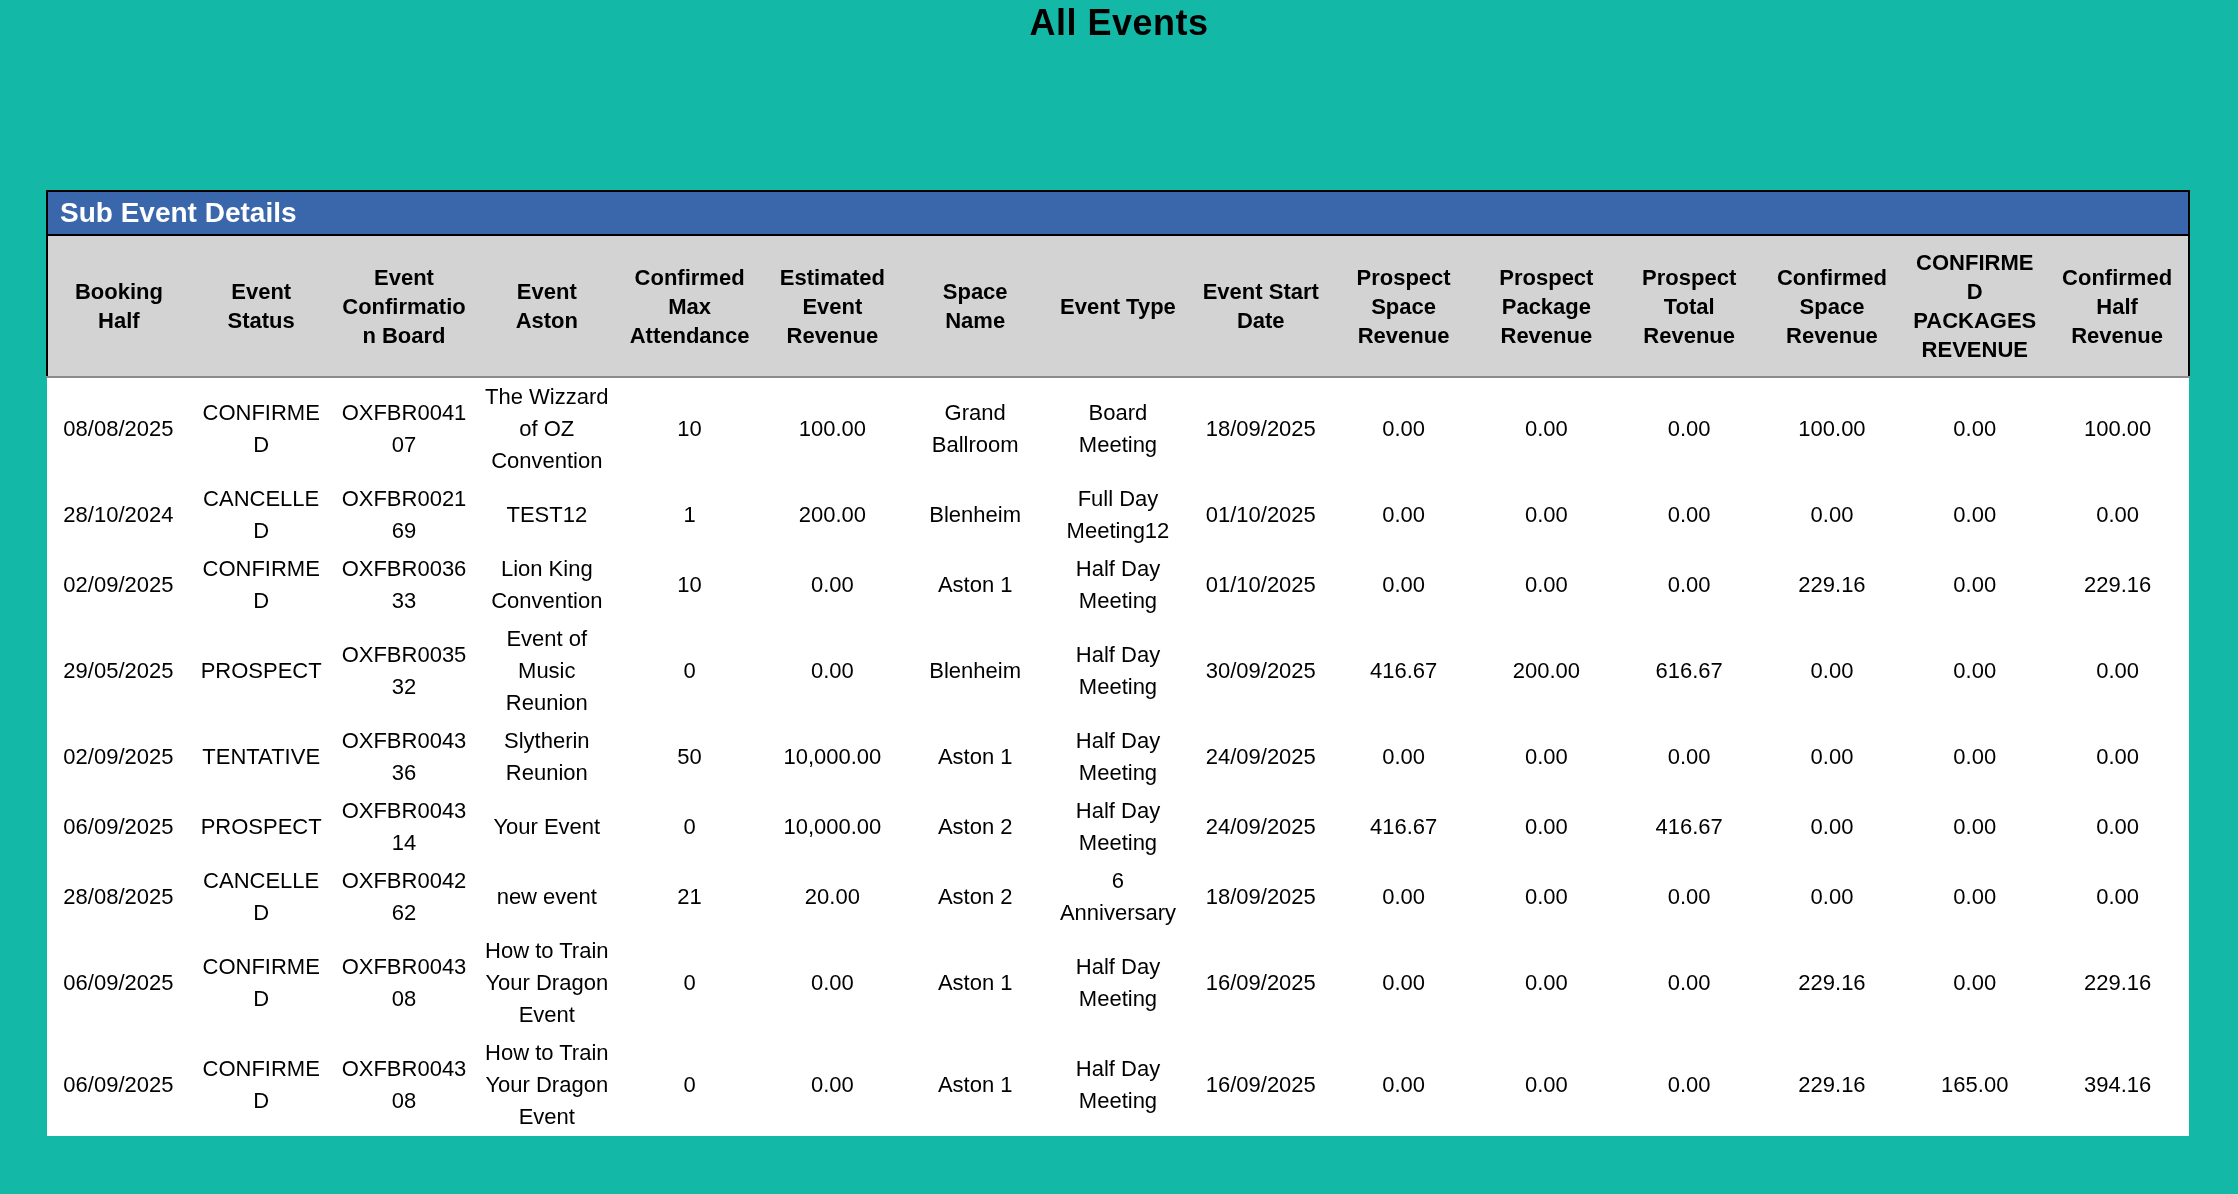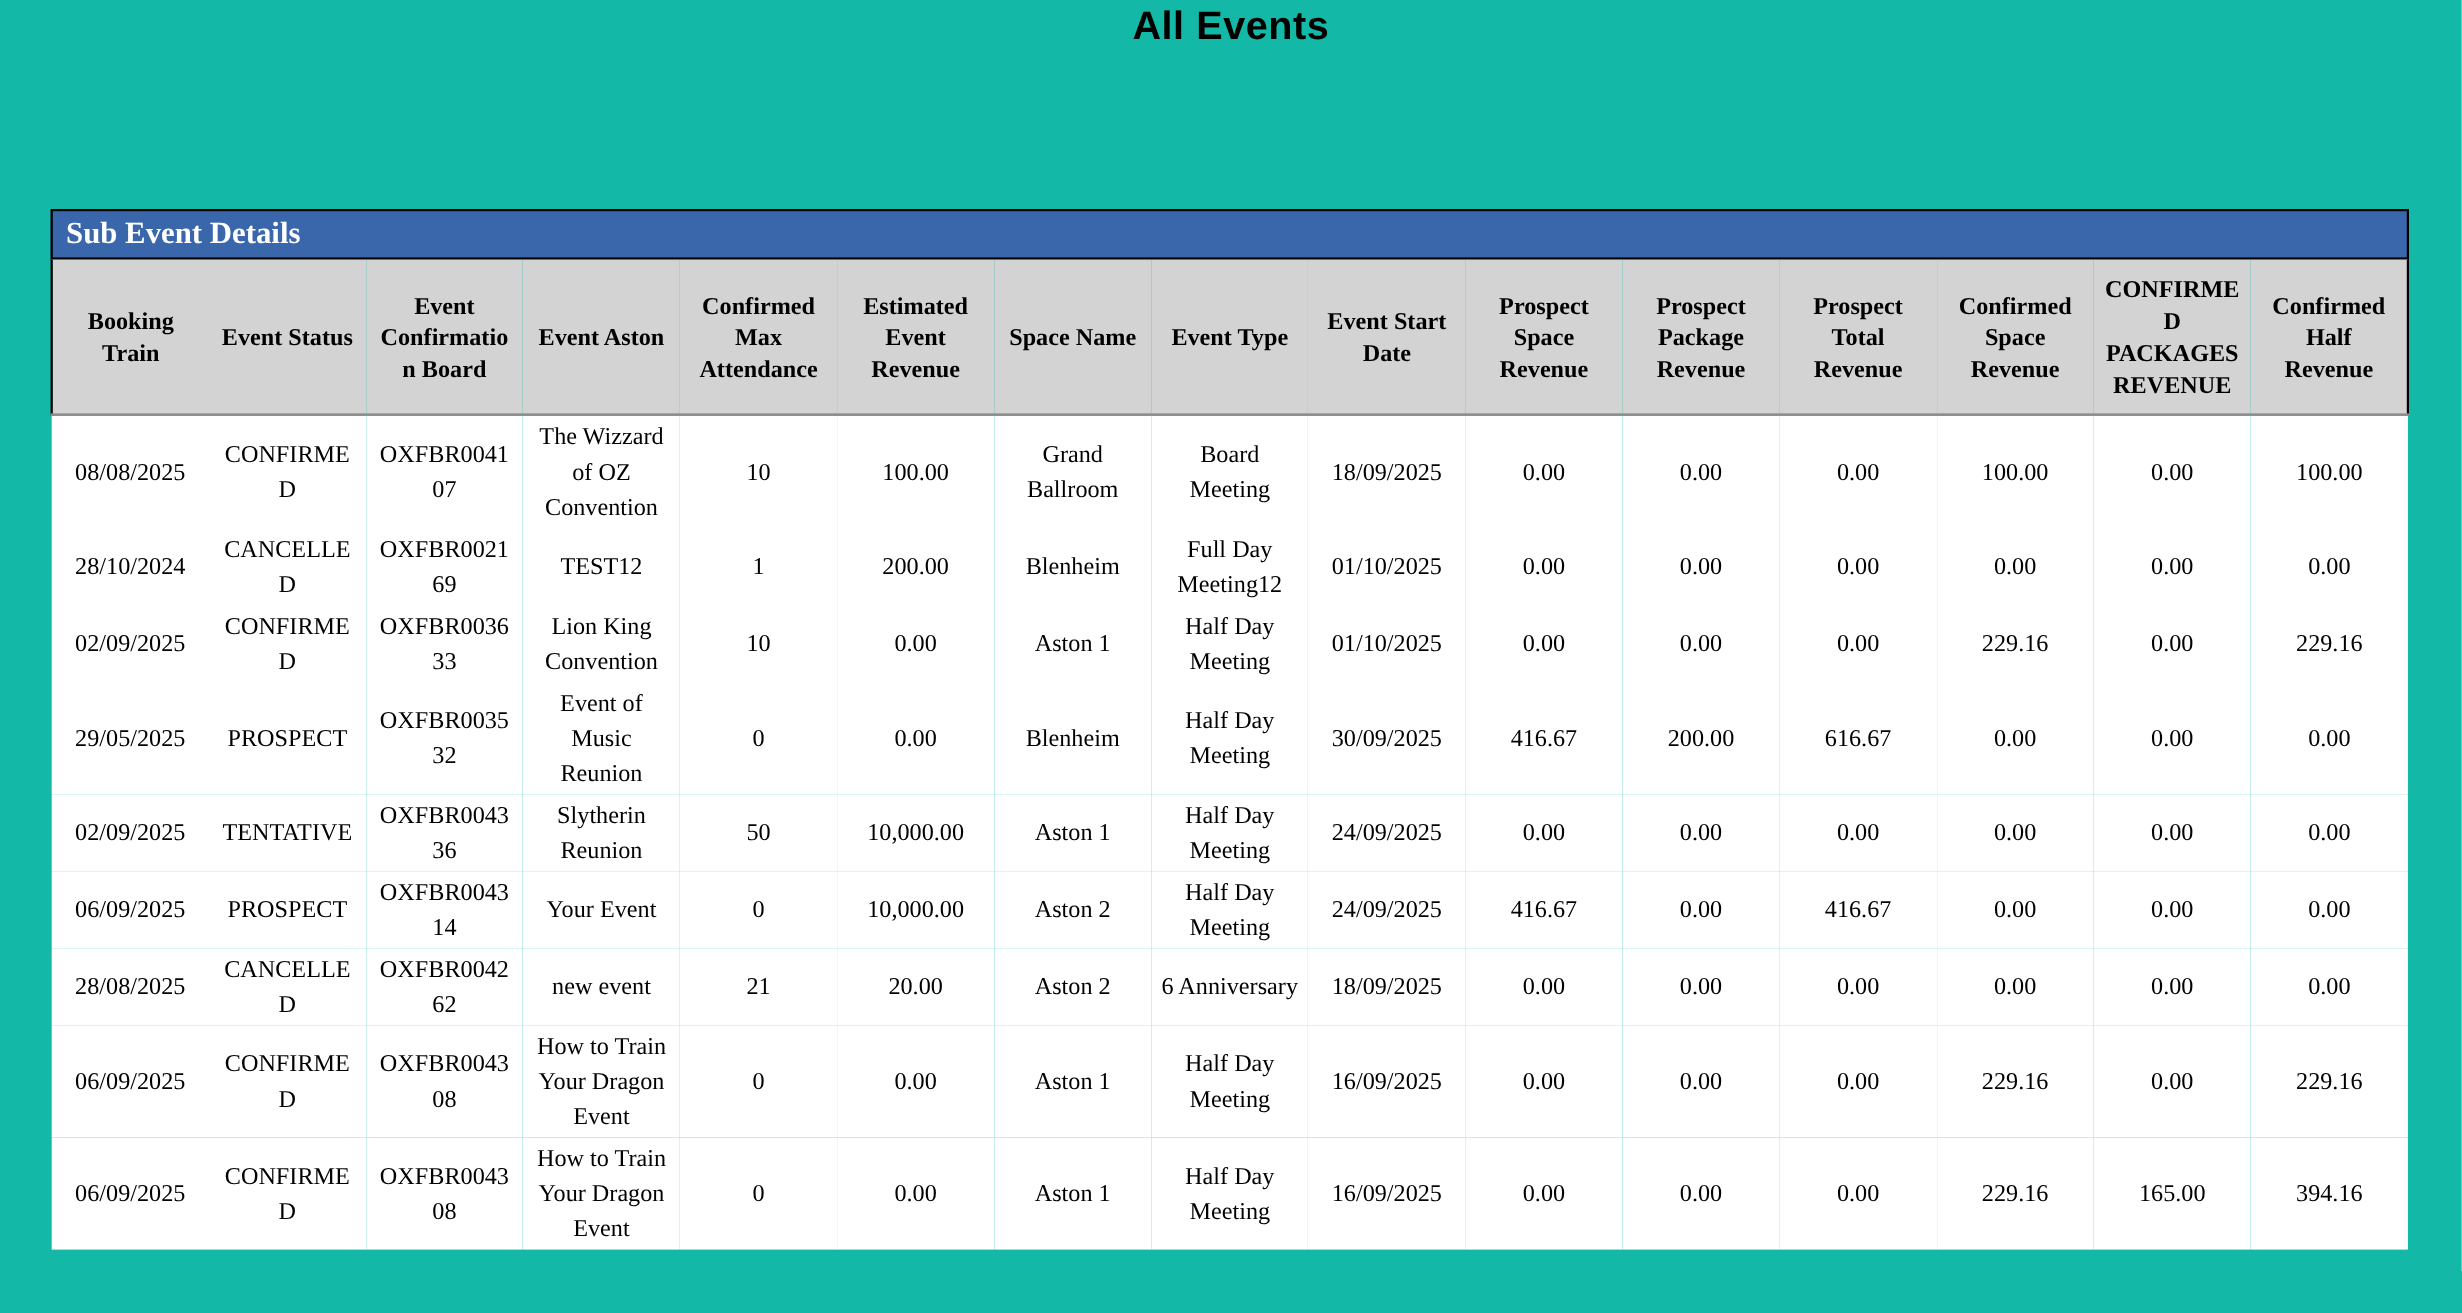--- a/index.html
+++ b/index.html
@@ -30,21 +30,20 @@
     text-align:center;
     font-size:36px;
     font-weight:bold;
     letter-spacing:0.5px;
   }
   .report{
     position:absolute;
     left:46px;
     top:190px;
     width:2144px;
-    font-family:Liberation Serif, serif;
   }
   .section-bar{
     background:var(--bar-bg);
     color:var(--bar-text);
     border:2px solid var(--border-dark);
     height:46px;
     line-height:42px;
     font-size:28px;
     font-weight:bold;
     padding-left:12px;
@@ -94,21 +93,21 @@
 
   <div class="report">
 
     <div class="section-bar">
       <span>Sub Event Details</span>
     </div>
 
     <table class="sub-events">
       <thead>
         <tr>
-            <th>Booking Train</th>
+            <th>Booking Half</th>
             <th>Event Status</th>
             <th>Event Confirmation Board</th>
             <th>Event Aston</th>
             <th>Confirmed Max Attendance</th>
             <th>Estimated Event Revenue</th>
             <th>Space Name</th>
             <th>Event Type</th>
             <th>Event Start Date</th>
             <th>Prospect Space Revenue</th>
             <th>Prospect Package Revenue</th>

